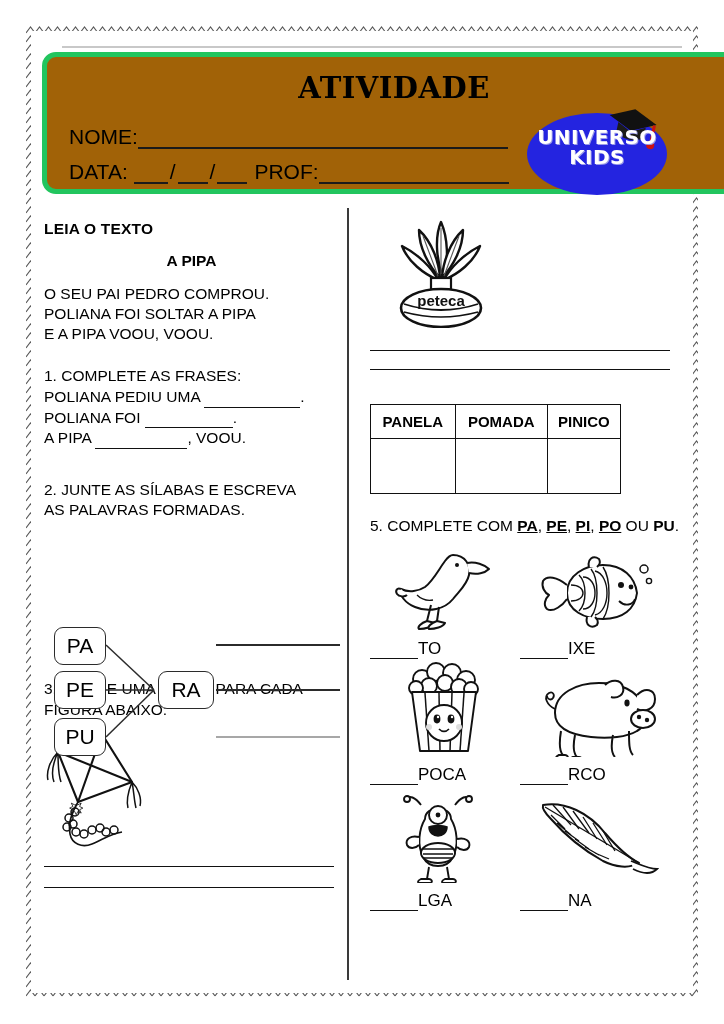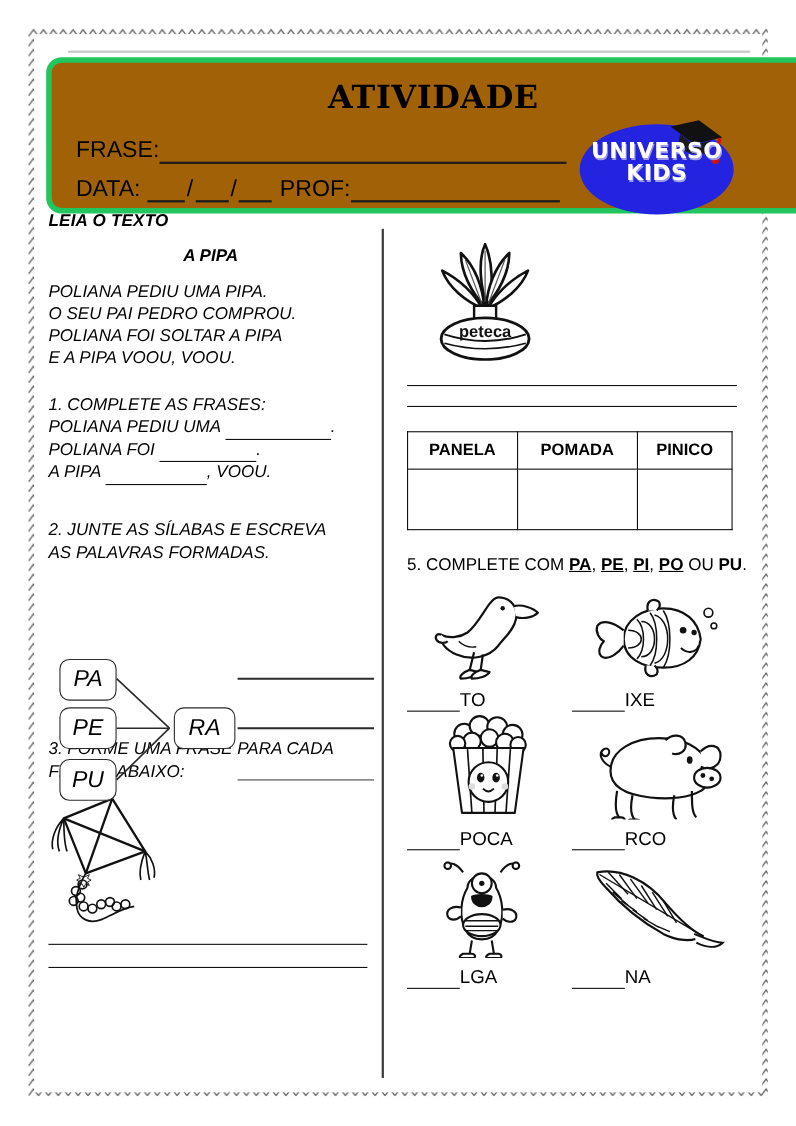--- a/index.html
+++ b/index.html
@@ -62,21 +62,21 @@
     line-height:1.02;
     text-shadow:1px 1px 0 #9a9ae8;
   }
   #logo-l1{font-size:20px;letter-spacing:.4px;}
   #logo-l2{font-size:20px;letter-spacing:.4px;}
   
   #divider{
     position:absolute;left:307px;top:168px;width:2px;height:772px;
     background:#3a3a3a;
   }
-  #col-left{position:absolute;left:4px;top:152px;width:295px;font-style:italic;}
+  #col-left{position:absolute;left:4px;top:180px;width:295px;}
   #col-right{position:absolute;left:330px;top:168px;width:310px;}
   .h-bold{font-weight:bold;font-size:15.5px;letter-spacing:.2px;}
   .center-bold{font-weight:bold;font-size:15.5px;text-align:center;}
   .para{font-size:15.5px;line-height:1.30;}
   .q{font-size:15.5px;line-height:1.33;}
   .blank{
     display:inline-block;border-bottom:1.6px solid #111;height:13px;
     vertical-align:bottom;
   }
   .gap{height:14px;}
@@ -87,21 +87,21 @@
   }
   
   #ex2-wrap{position:absolute;left:4px;top:405px;width:300px;height:140px;}
   .syl-box{
     position:absolute;border:1.6px solid #2b2b2b;border-radius:9px;
     background:#fff;display:flex;align-items:center;justify-content:center;
     font-size:21px;box-sizing:border-box;
   }
   
   #tbl{
-    border-collapse:collapse;width:296px;
+    border-collapse:collapse;width:251px;margin-top:12px;
   }
   #tbl td{
     border:1.6px solid #111;text-align:center;font-weight:bold;
     font-size:15px;padding:8px 2px;
   }
   #tbl tr.empty td{height:38px;}
   
   .pic-grid{margin-top:8px;}
   .pic-row{display:flex;}
   .pic-cell{width:150px;}
@@ -126,21 +126,21 @@
 
 <div id="sheet">
 
   <div class="top-rule"></div>
 
   <div id="header-box">
 
     <div id="title">ATIVIDADE</div>
 
     <div class="field-row" id="row-nome">
-      <span>FRASE:</span>
+      <span>NOME:</span>
       <span class="fill-line" style="width:370px"></span>
     </div>
 
     <div class="field-row" id="row-data">
       <span>DATA:</span>
       <span style="display:inline-block;width:6px"></span>
       <span class="fill-line" style="width:34px"></span>
       <span class="slash">/</span>
       <span class="fill-line" style="width:30px"></span>
       <span class="slash">/</span>
@@ -170,21 +170,20 @@
   <div id="divider"></div>
 
   <div id="col-left">
 
     <div class="h-bold">LEIA O TEXTO</div>
     <div class="gap"></div>
     <div class="center-bold">A PIPA</div>
     <div class="gap"></div>
 
     <div class="para">
-      <div>POLIANA PEDIU UMA PIPA.</div>
       <div>O SEU PAI PEDRO COMPROU.</div>
       <div>POLIANA FOI SOLTAR A PIPA</div>
       <div>E A PIPA VOOU, VOOU.</div>
     </div>
 
     <div class="gap-l"></div>
 
     <div class="q">
       <div>1. COMPLETE AS FRASES:</div>
       <div>

